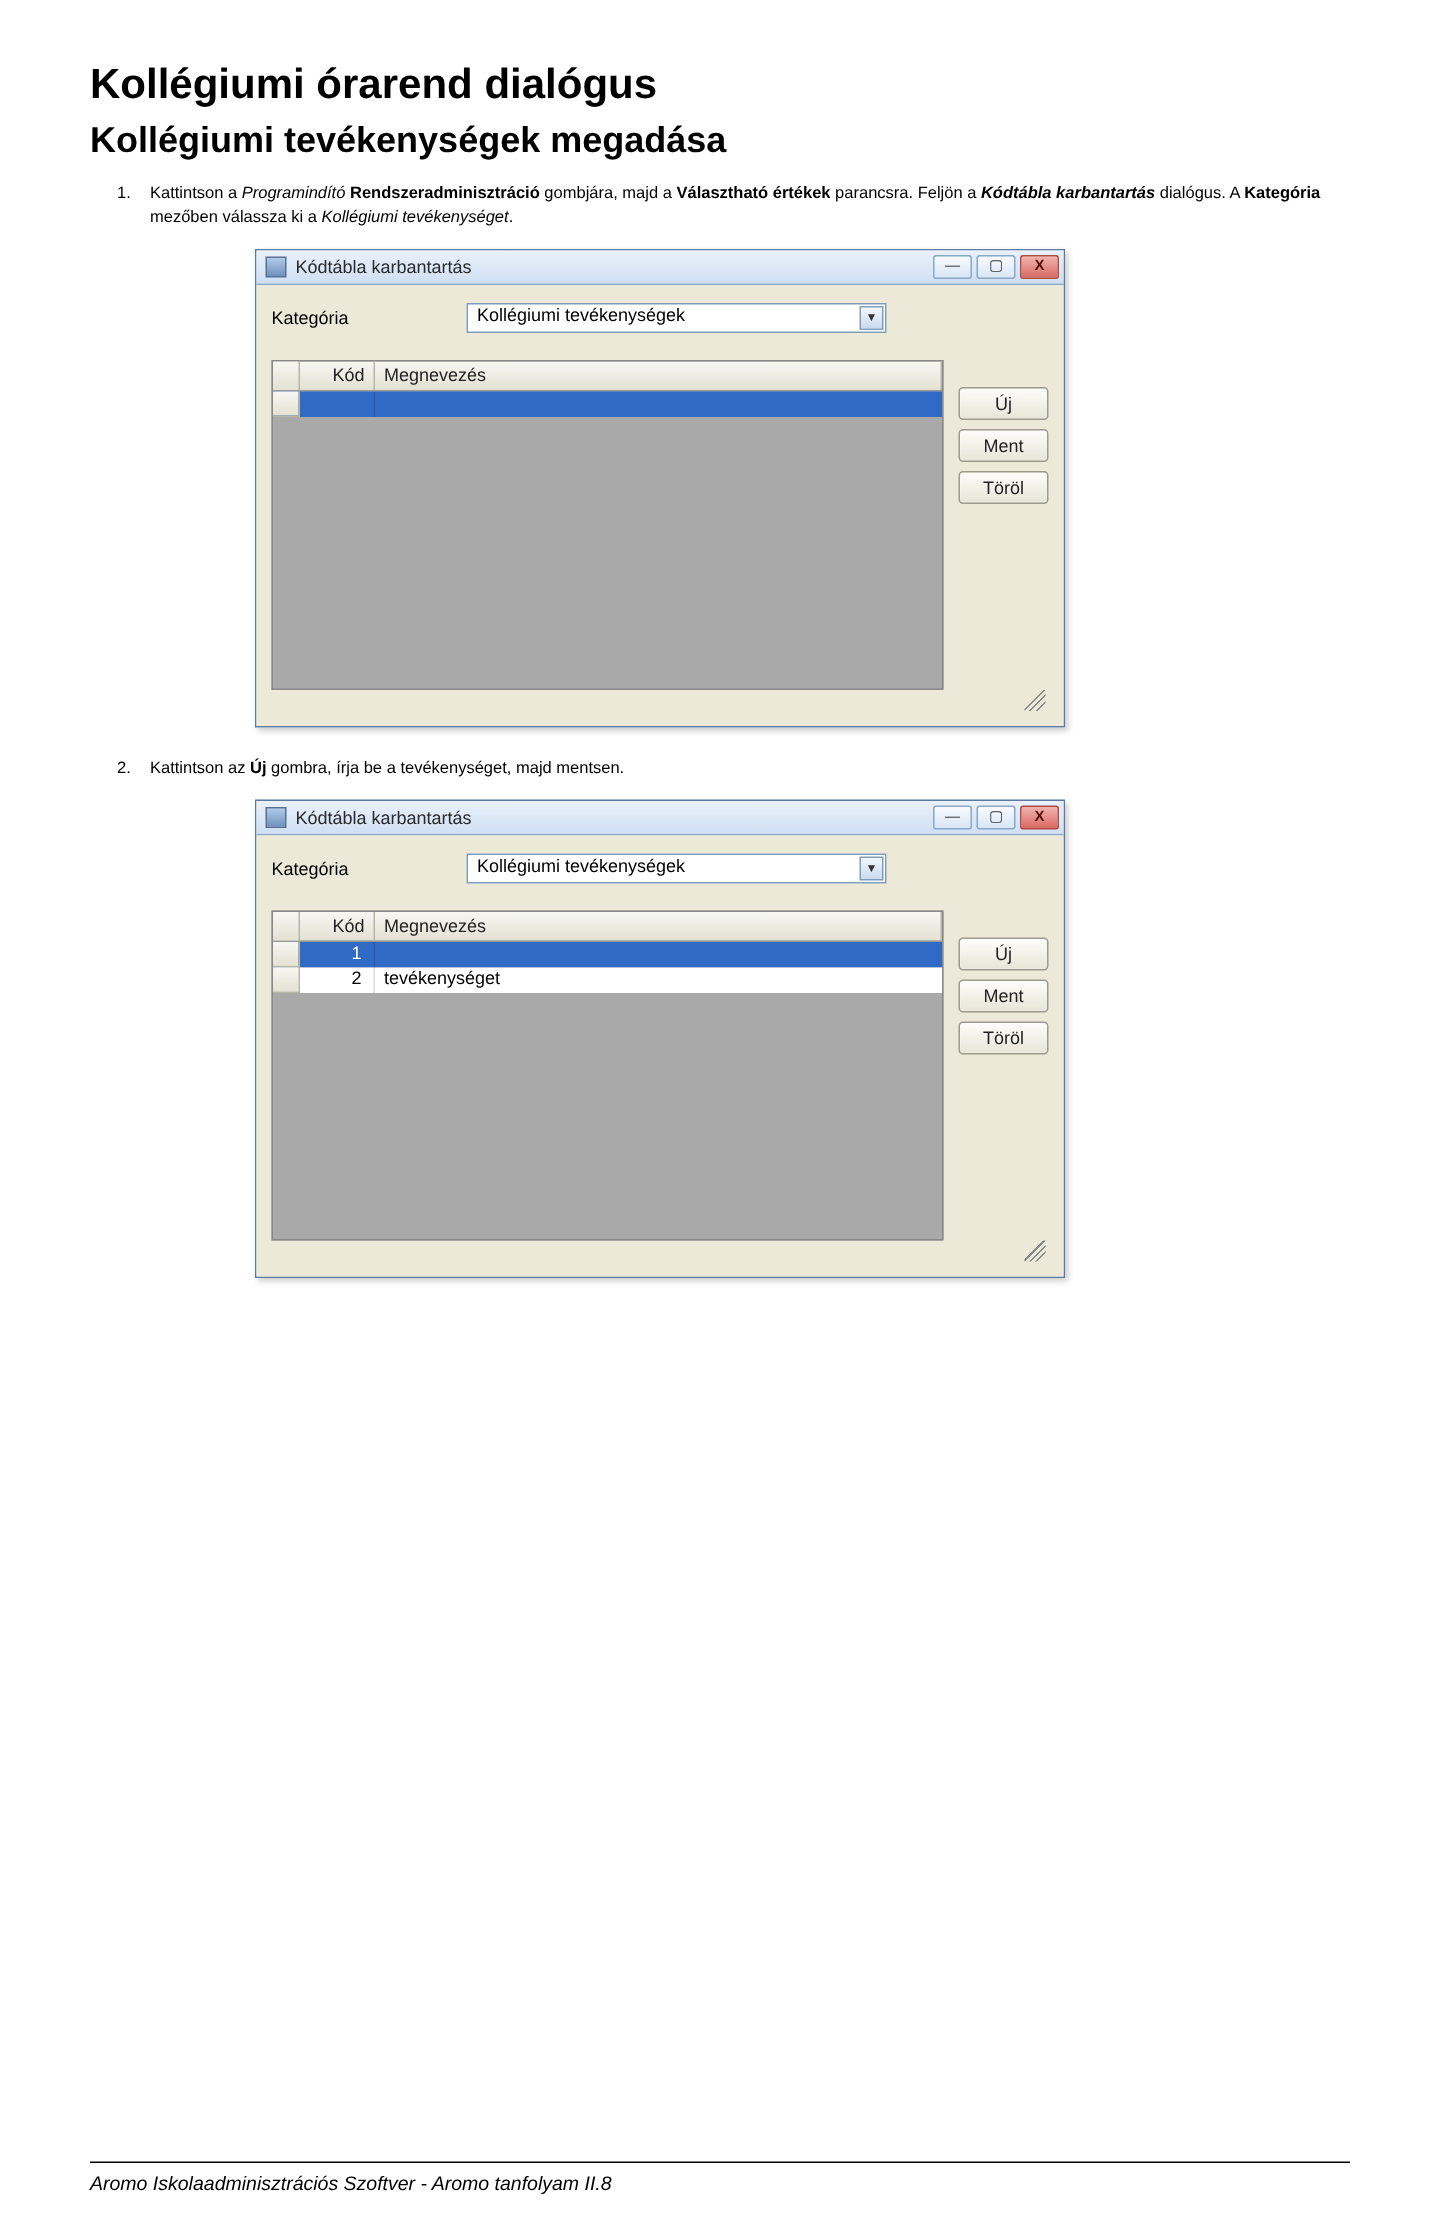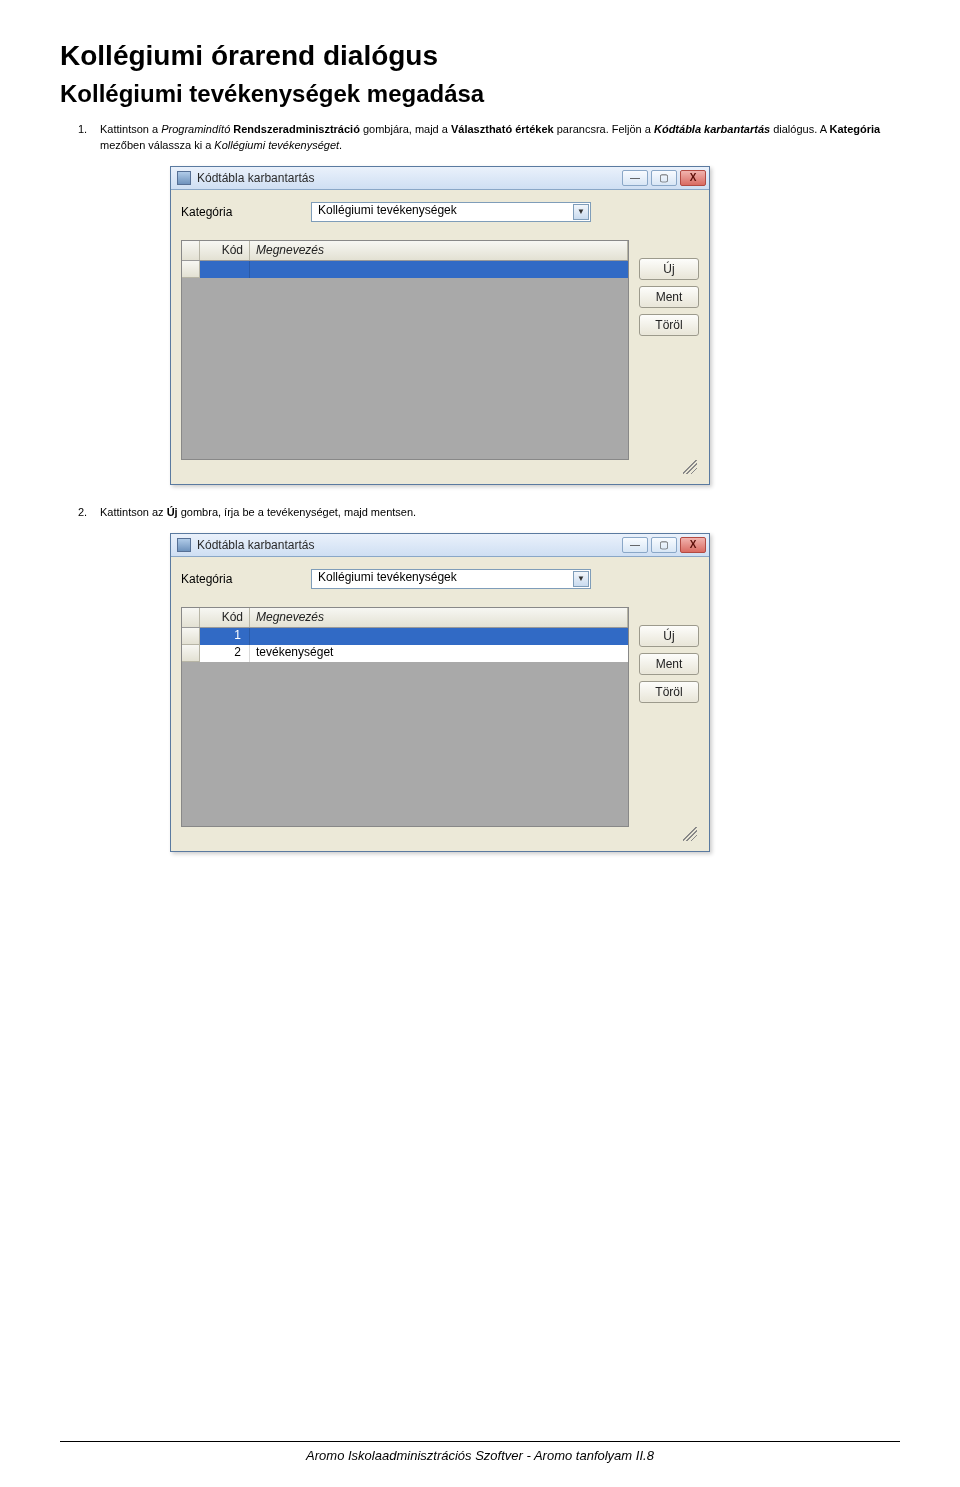--- a/index.html
+++ b/index.html
@@ -126,21 +126,21 @@
     border-right: 1px solid #b7b5a6;
     background: linear-gradient(#f7f7f3,#e3e1d3);
   }
   .thead .th {
     font-size: 12px;
     padding: 2px 6px;
     border-right: 1px solid #b7b5a6;
     color: #222;
   }
   .th-kod { width: 50px; text-align: right; padding-right: 8px; }
-  .th-meg { flex: 1; font-style: italic; }
+  .th-meg { flex: 1; }
   .row {
     display: flex;
     height: 17px;
     background: #fff;
     font-size: 12px;
     color: #000;
   }
   .row.sel { background: #316ac5; color: #fff; }
   .row .cell-rowhead {
     width: 18px;
@@ -188,21 +188,21 @@
       linear-gradient(135deg, transparent 60%, #888 60%, #888 65%, transparent 65%) ,
       linear-gradient(135deg, transparent 75%, #888 75%, #888 80%, transparent 80%);
   }
 
   .footer {
     position: absolute;
     left: 60px; right: 60px; bottom: 24px;
     border-top: 1px solid #000;
     padding-top: 6px;
     display: flex;
-    justify-content: center;
+    justify-content: flex-start;
     font-style: italic;
     font-size: 13px;
   }
   .footer .pg { font-style: italic; }
 </style>
 </head>
 <body>
 
 <h1 class="main-title">Kollégiumi órarend dialógus</h1>
 <h2 class="sub-title">Kollégiumi tevékenységek megadása</h2>

